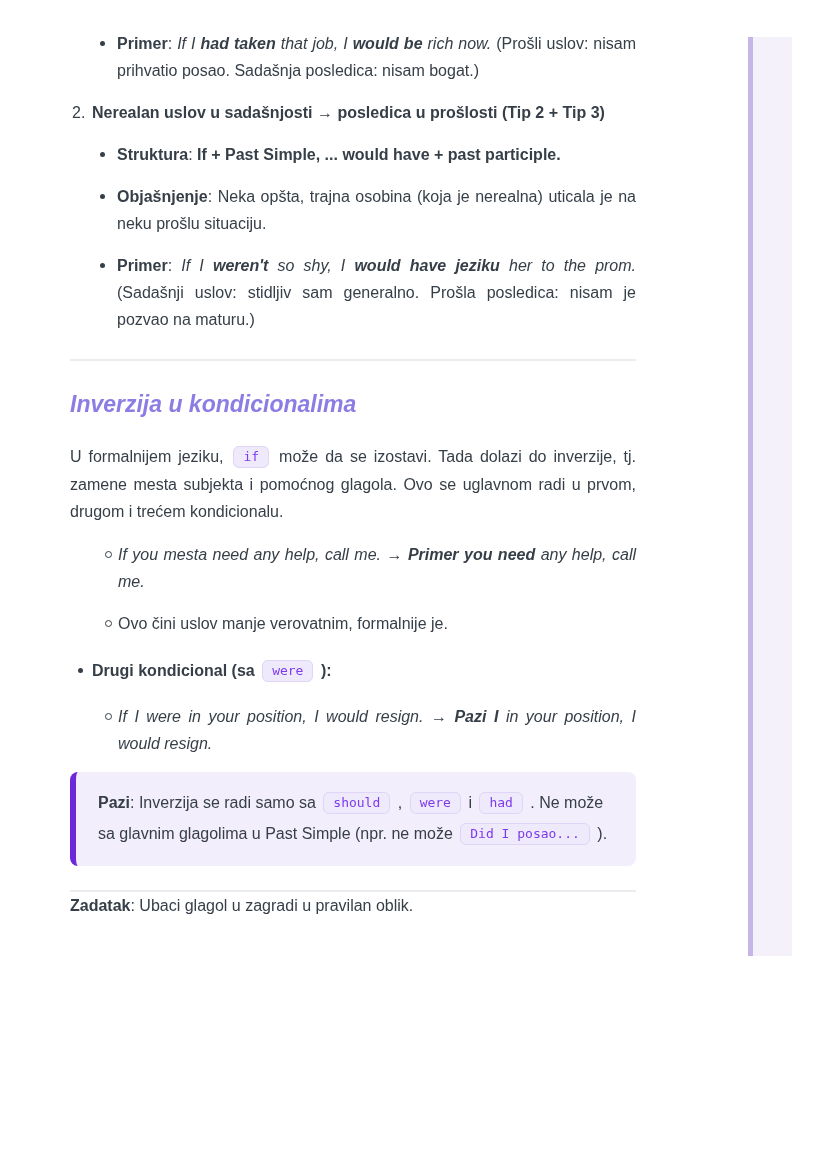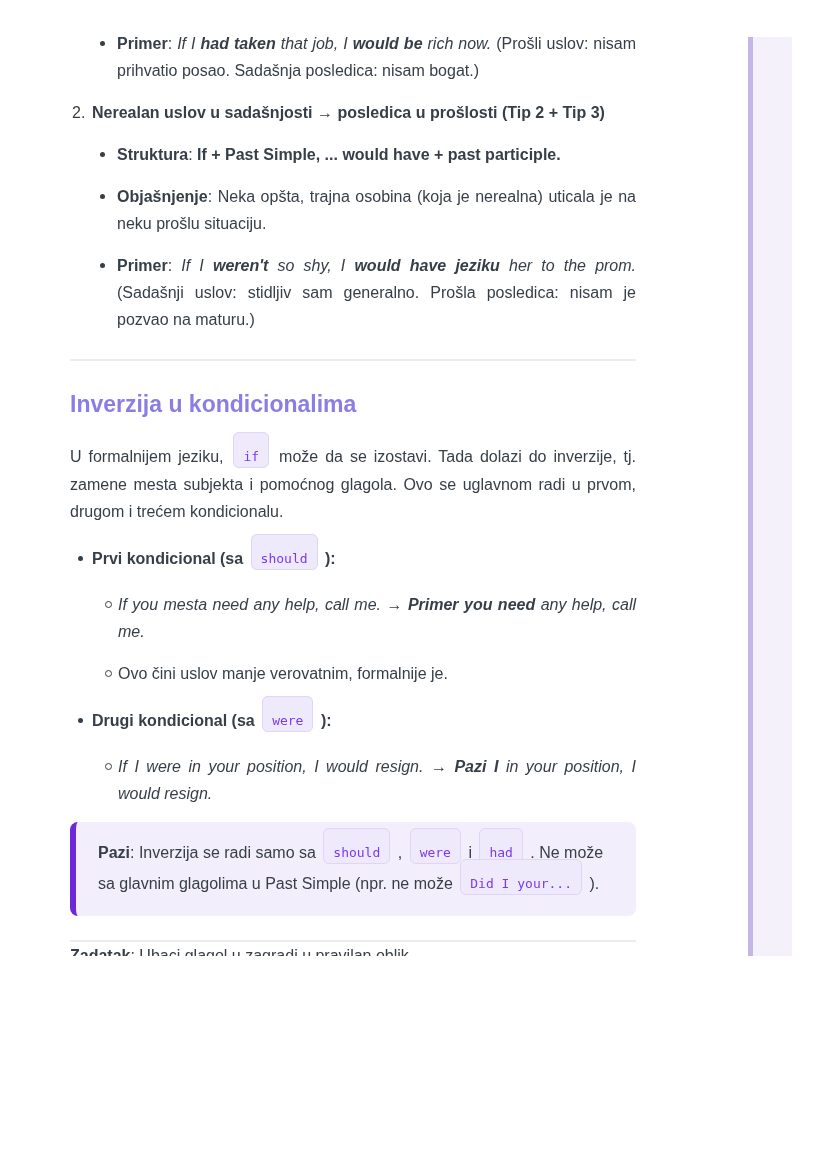--- a/index.html
+++ b/index.html
@@ -13,42 +13,42 @@
   .watermark{position:absolute;left:692px;top:1101px;font-size:11px;color:#a9aab2;
     z-index:2;letter-spacing:.2px;}
 
   
   .content{position:absolute;left:70px;top:30px;width:566px;color:#363e47;
     font-size:16px;line-height:27px;z-index:0;}
 
   .p{margin:0 0 16px 0;}
   .just{text-align:justify;}
 
-  .h2{color:#8b7de4;font-weight:700;font-size:23px;line-height:30px;margin:28px 0 24px 0;}
+  .h2{color:#8b7de4;font-weight:700;font-size:23px;line-height:30px;margin:28px 0 24px 0;font-style:italic;}
   .hr{height:2px;background:#ededf1;margin:26px 0 0 0;}
 
   .li{position:relative;margin:0 0 15px 0;}
   .li .mk{position:absolute;top:0;}
   .mk.disc{width:5px;height:5px;border-radius:50%;background:#363e47;top:11px;}
   .mk.circle{width:5px;height:5px;border-radius:50%;border:1.5px solid #363e47;background:transparent;top:10px;}
   .mk.num{position:absolute;left:2px;top:0;}
 
   .li.l-num{padding-left:22px;}
   .li.l-inner{padding-left:47px;}
   .li.l-inner .mk.disc{left:30px;}
   .li.l1{padding-left:22px;margin-top:20px;margin-bottom:18px;}
   .li.l1 .mk.disc{left:8px;}
   .li.l2{padding-left:48px;}
   .li.l2 .mk.circle{left:35px;}
 
   .b{font-weight:700;}
   .i{font-style:italic;}
   .chip{font-family:"DejaVu Sans Mono",monospace;font-size:13px;color:#7c3aed;
     background:#efeafb;border:1px solid #e0d5f6;border-radius:6px;
-    padding:16px 9px 3px 9px;margin:0 3px;white-space:nowrap;position:relative;top:-1px;}
+    padding:2px 9px 3px 9px;margin:0 3px;white-space:nowrap;position:relative;top:-1px;}
 
   .callout{background:#f3eefb;border-left:6px solid #6d28d9;border-radius:8px;
     padding:16px 24px 16px 22px;line-height:30px;margin:12px 0 0 0;}
   .hr.after-callout{margin-top:24px;}
 </style>
 </head>
 <body>
 
 <div class="page">
   <div class="content">
@@ -68,39 +68,35 @@
         <span class="mk disc"></span>
         <div class="li-text just"><span class="b ">Objašnjenje</span><span>: Neka opšta, trajna osobina (koja je nerealna) uticala je na neku prošlu situaciju.</span></div>
       </div>
       <div class="li l-inner">
         <span class="mk disc"></span>
         <div class="li-text just"><span class="b ">Primer</span><span>: </span><span class="i ">If I </span><span class="b i ">weren't</span><span class="i "> so shy, I </span><span class="b i ">would have jeziku</span><span class="i "> her to the prom.</span><span> (Sadašnji uslov: stidljiv sam generalno. Prošla posledica: nisam je pozvao na maturu.)</span></div>
       </div>
       <div class="hr"></div>
       <div class="h2">Inverzija u kondicionalima</div>
       <div class="p just"><span>U formalnijem jeziku, </span><span class="chip">if</span><span> može da se izostavi. Tada dolazi do inverzije, tj. zamene mesta subjekta i pomoćnog glagola. Ovo se uglavnom radi u prvom, drugom i trećem kondicionalu.</span></div>
-      <div class="li l1">
-        <span class="mk disc"></span>
-        <div class="li-text just"><span class="b ">Prvi kondicional (sa </span><span class="chip">should</span><span class="b "> ):</span></div>
-      </div>
       <div class="li l2">
         <span class="mk circle"></span>
         <div class="li-text just"><span class="i ">If you mesta need any help, call me. → </span><span class="b i ">Primer you need</span><span class="i "> any help, call me.</span></div>
       </div>
       <div class="li l2">
         <span class="mk circle"></span>
         <div class="li-text just"><span>Ovo čini uslov manje verovatnim, formalnije je.</span></div>
       </div>
       <div class="li l1">
         <span class="mk disc"></span>
         <div class="li-text just"><span class="b ">Drugi kondicional (sa </span><span class="chip">were</span><span class="b "> ):</span></div>
       </div>
       <div class="li l2">
         <span class="mk circle"></span>
         <div class="li-text just"><span class="i ">If I were in your position, I would resign. → </span><span class="b i ">Pazi I</span><span class="i "> in your position, I would resign.</span></div>
       </div>
-      <div class="callout"><span class="b ">Pazi</span><span>: Inverzija se radi samo sa </span><span class="chip">should</span><span> , </span><span class="chip">were</span><span> i </span><span class="chip">had</span><span> . Ne može sa glavnim glagolima u Past Simple (npr. ne može </span><span class="chip">Did I your...</span><span> ).</span></div>
+      <div class="callout"><span class="b ">Pazi</span><span>: Inverzija se radi samo sa </span><span class="chip">should</span><span> , </span><span class="chip">were</span><span> i </span><span class="chip">had</span><span> . Ne može sa glavnim glagolima u Past Simple (npr. ne može </span><span class="chip">Did I posao...</span><span> ).</span></div>
       <div class="hr after-callout"></div>
       <div class="p just"><span class="b ">Zadatak</span><span>: Ubaci glagol u zagradi u pravilan oblik.</span></div>
     </div>
   <div class="side-band"></div>
   <div class="watermark">(c) Knowunity 2025</div>
 </div>
 
 </body></html>

